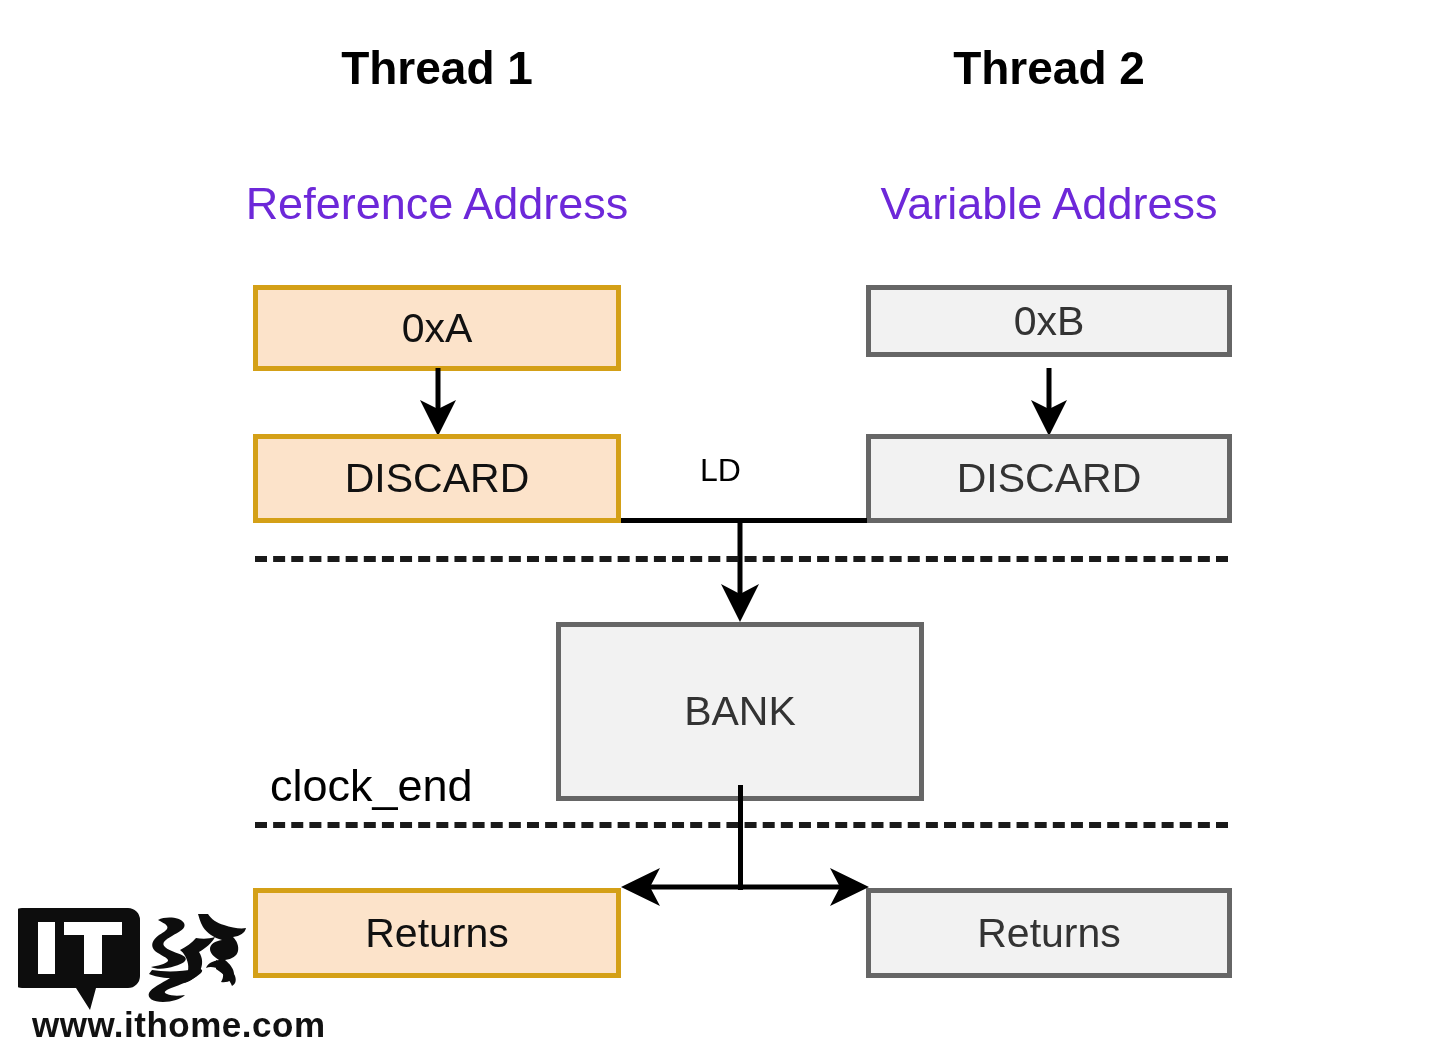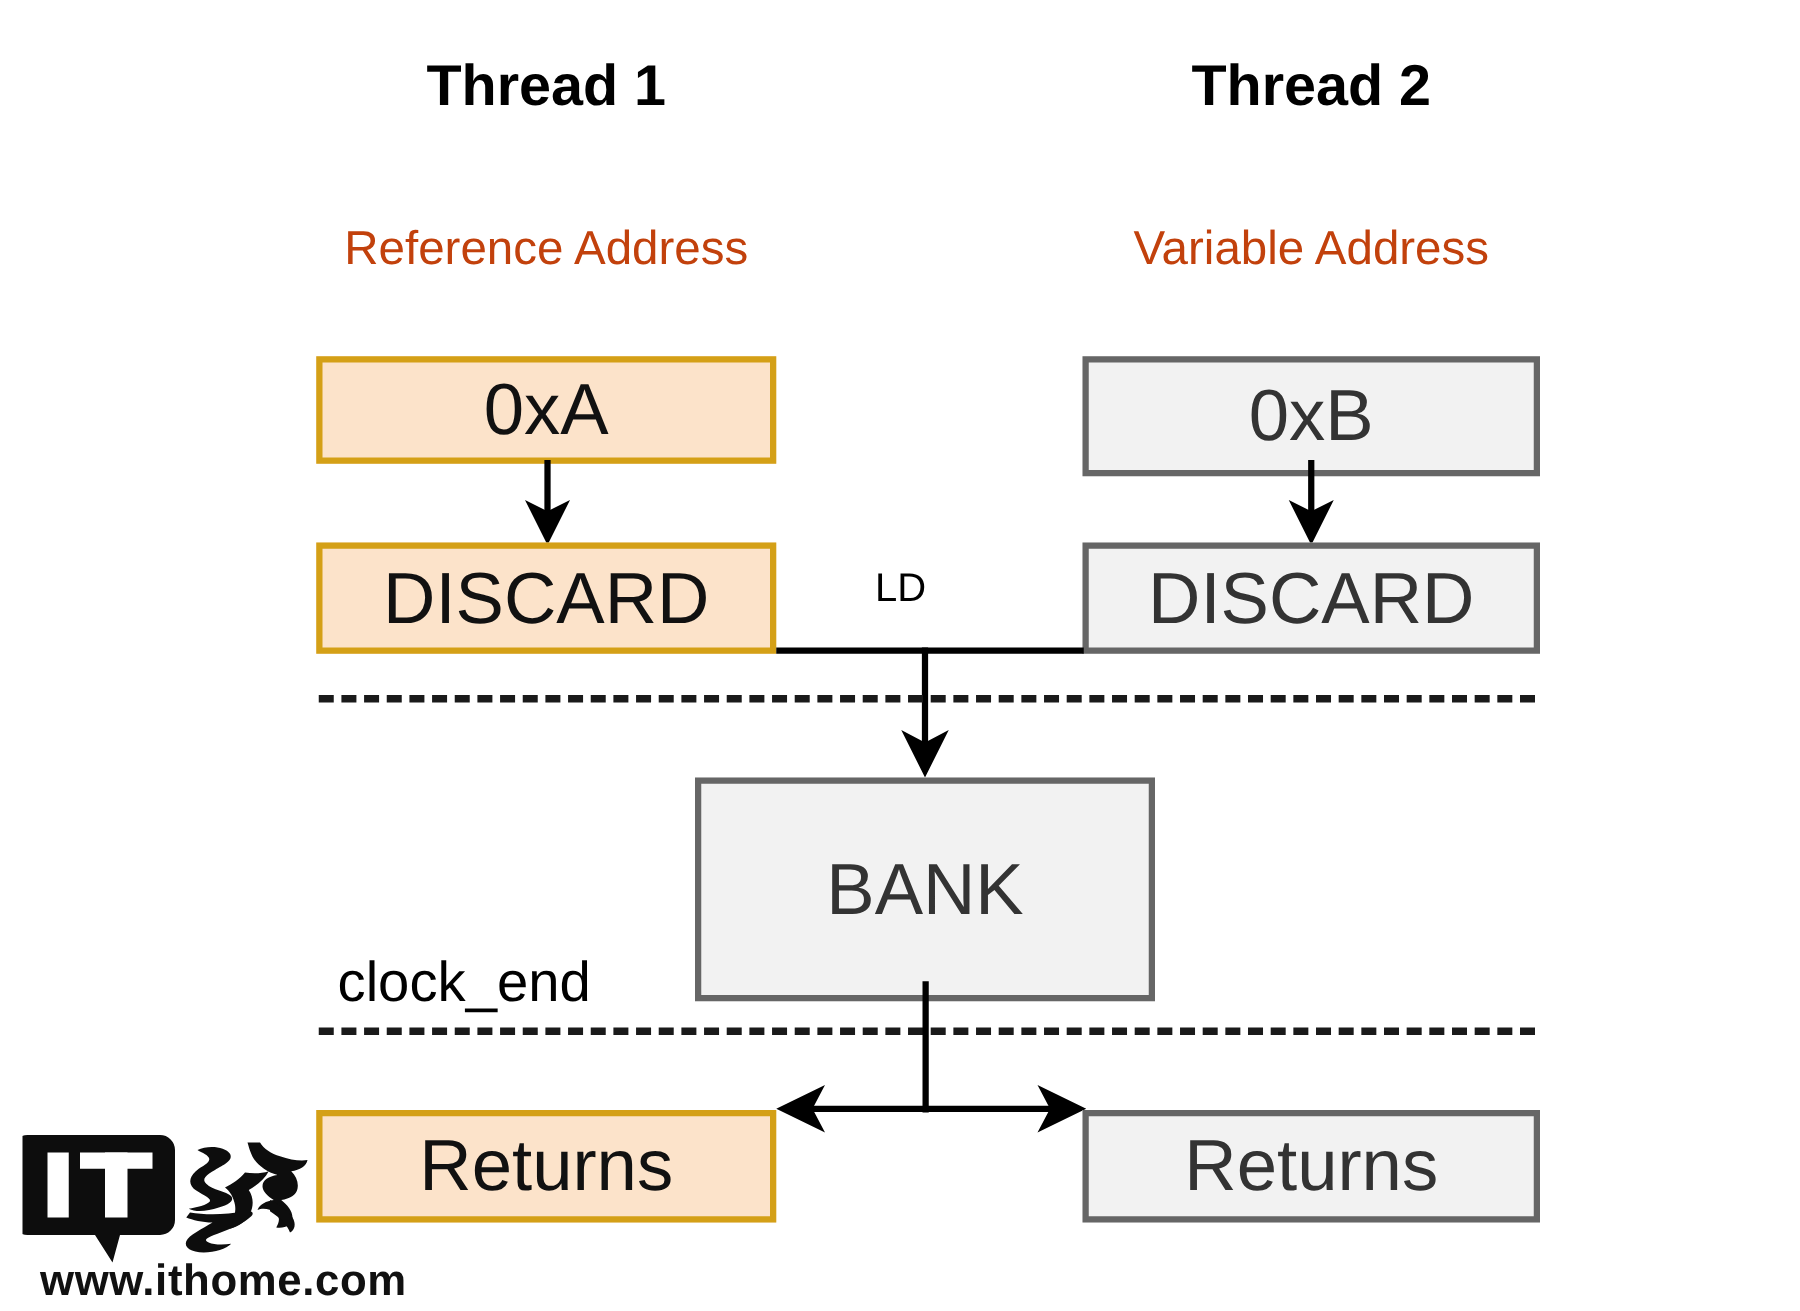--- a/index.html
+++ b/index.html
@@ -25,34 +25,34 @@
     position: absolute;
     font-size: 46px;
     font-weight: bold;
     color: #000;
     text-align: center;
     white-space: nowrap;
     letter-spacing: 0px;
   }
   .col-sub {
     position: absolute;
-    font-size: 38px;
+    font-size: 45px;
     font-weight: normal;
-    color: #c2410c;
+    color: #6d28d9;
     text-align: center;
     white-space: nowrap;
   }
   
   .node {
     position: absolute;
     box-sizing: border-box;
     display: flex;
     align-items: center;
     justify-content: center;
-    font-size: 58px;
+    font-size: 41px;
     line-height: 1;
     white-space: nowrap;
   }
   .node.orange {
     background: #fce3ca;
     border: 5px solid #d4a017;
     color: #111111;
   }
   .node.gray {
     background: #f2f2f2;
@@ -123,21 +123,21 @@
 
   <div class="node orange" style="left:253px; top:285px; width:368px; height:86px;">0xA</div>
 
   <svg class="arrow-svg" style="left:410px; top:368px;" width="56" height="72">
     <line x1="28" y1="0" x2="28" y2="52" stroke="#000" stroke-width="5"></line>
     <polygon points="28,68 10,32 28,41 46,32" fill="#000"></polygon>
   </svg>
 
   <div class="node orange" style="left:253px; top:434px; width:368px; height:89px;">DISCARD</div>
 
-  <div class="node gray" style="left:866px; top:285px; width:366px; height:96px;">0xB</div>
+  <div class="node gray" style="left:866px; top:285px; width:366px; height:72px;">0xB</div>
 
   <svg class="arrow-svg" style="left:1021px; top:368px;" width="56" height="72">
     <line x1="28" y1="0" x2="28" y2="52" stroke="#000" stroke-width="5"></line>
     <polygon points="28,68 10,32 28,41 46,32" fill="#000"></polygon>
   </svg>
 
   <div class="node gray" style="left:866px; top:434px; width:366px; height:89px;">DISCARD</div>
 
   <div class="edge-label" style="left:700px; top:452px;">LD</div>
 

